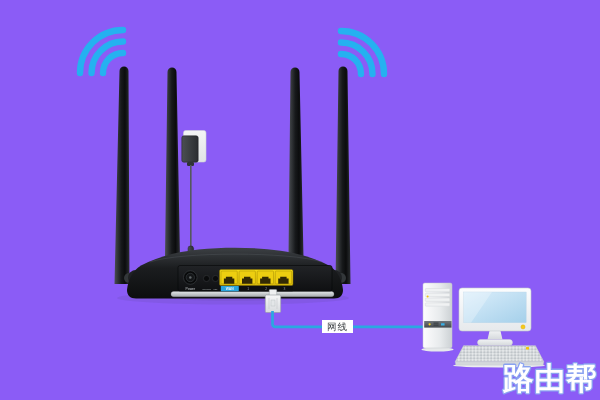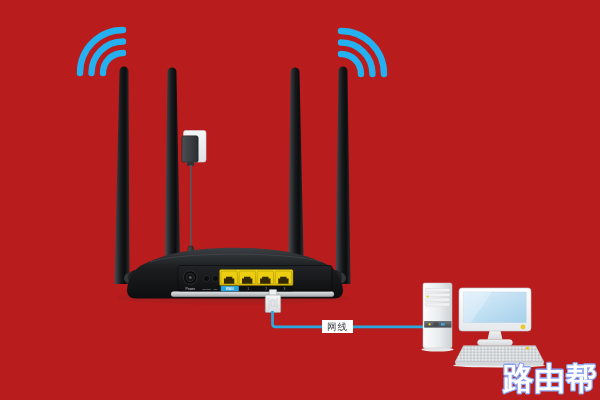--- a/index.html
+++ b/index.html
@@ -1,16 +1,16 @@
 <!DOCTYPE html>
 <html><head>
 <meta charset="utf-8">
 <style>
   html,body{margin:0;padding:0;background:#fff;}
-  .scene{position:relative;width:600px;height:400px;background:#b91c1c;overflow:hidden;
+  .scene{position:relative;width:600px;height:400px;background:#8b5cf6;overflow:hidden;
          font-family:"Liberation Sans", sans-serif;}
   .abs{position:absolute;}
   svg{display:block;overflow:visible;}
   .cable-label{position:absolute;left:322px;top:320px;z-index:6;
                background:#ffffff;color:#3c4043;font-size:9.5px;line-height:13px;
                padding:0 5px;letter-spacing:1px;}
   .wm-svg{z-index:7;}
 </style>
 </head>
 <body>

